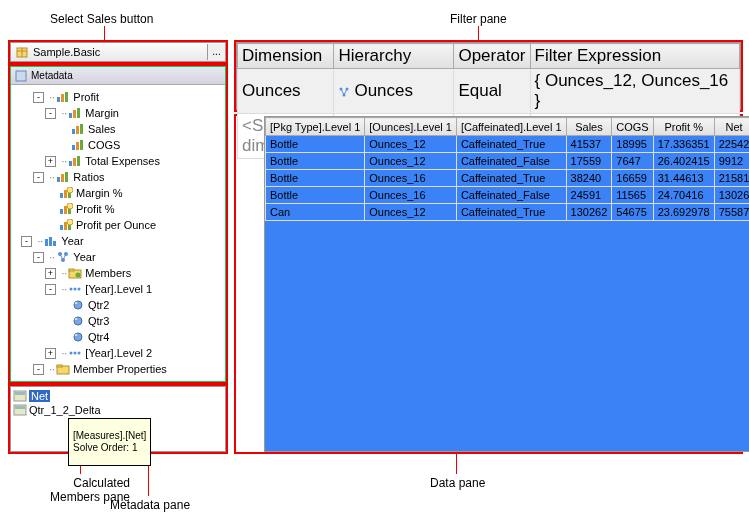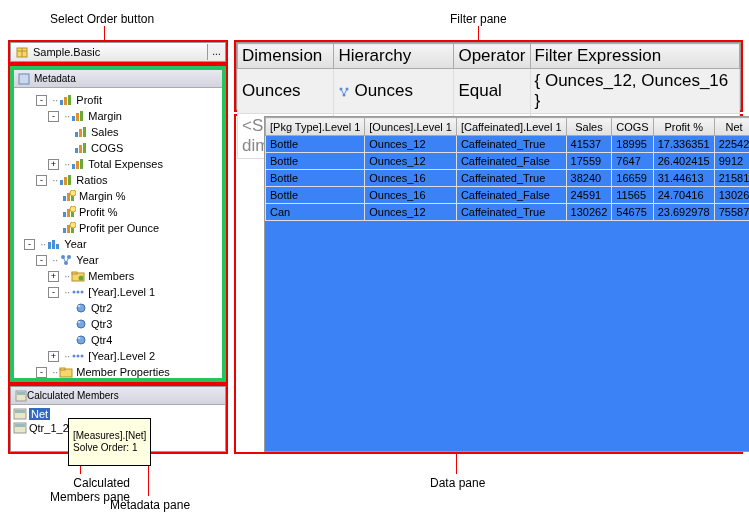--- a/index.html
+++ b/index.html
@@ -7,21 +7,21 @@
 .annotation { position: absolute; font-size: 12px; color: #000; }
 .red-box { border: 2px solid #e00; position: absolute; }
 .red-line { background: #e00; position: absolute; }
 
 
 .cube-bar { position: absolute; left: 10px; top: 42px; width: 216px; height: 20px; background: linear-gradient(#fdfdfd,#e8e8e8); border: 1px solid #999; display: flex; align-items: center; }
 .cube-bar .cube-icon { width: 14px; height: 14px; margin: 0 4px; display: inline-block; }
 .cube-bar .cube-text { flex: 1; }
 .cube-bar .browse-btn { width: 18px; height: 16px; border-left: 1px solid #999; background: #f0f0f0; text-align: center; font-size: 10px; line-height: 16px; cursor: pointer; }
 
-.metadata-pane { position: absolute; left: 10px; top: 66px; width: 216px; height: 316px; border: 4px solid #22c55e; background: #fff; overflow: hidden; }
+.metadata-pane { position: absolute; left: 10px; top: 66px; width: 216px; height: 316px; border: 1px solid #22c55e; background: #fff; overflow: hidden; }
 .metadata-header { background: linear-gradient(#e8e8f0,#d4d4e0); height: 18px; border-bottom: 1px solid #aaa; display: flex; align-items: center; padding: 0 4px; font-size: 10px; }
 .metadata-header .hicon { width: 12px; height: 12px; margin-right: 4px; }
 
 .tree { padding: 4px 2px; overflow: auto; height: 296px; font-size: 11px; }
 .tree-node { display: flex; align-items: center; height: 16px; white-space: nowrap; }
 .tree-node .expander { width: 11px; height: 11px; border: 1px solid #888; background: #fff; text-align: center; line-height: 8px; font-size: 9px; margin-right: 3px; cursor: pointer; flex-shrink: 0; }
 .tree-node .expander.empty { border: none; background: transparent; }
 .tree-node .dots { color: #888; margin: 0 2px; letter-spacing: -1px; }
 .tree-node .nicon { width: 14px; height: 12px; margin-right: 3px; flex-shrink: 0; }
 .pad1 { padding-left: 8px; }
@@ -49,21 +49,21 @@
 .data-grid { width: 100%; border-collapse: collapse; font-size: 11px; }
 .data-grid th { background: linear-gradient(#f4f4f4,#e0e0e0); border: 1px solid #aaa; padding: 2px 4px; font-weight: normal; height: 18px; white-space: nowrap; }
 .data-grid td { border: 1px solid #ddd; padding: 2px 4px; height: 16px; white-space: nowrap; }
 
 
 svg { display: block; }
 </style>
 </head>
 <body>
 
-<div class="annotation" style="left:50px;top:12px;">Select Order button</div>
+<div class="annotation" style="left:50px;top:12px;">Select Sales button</div>
 <div class="annotation" style="left:450px;top:12px;">Filter pane</div>
 <div class="annotation" style="left:430px;top:476px;">Data pane</div>
 <div class="annotation" style="left:50px;top:476px;white-space:pre;text-align:right;">Calculated
 Members pane</div>
 <div class="annotation" style="left:110px;top:498px;">Metadata pane</div>
 
 <div class="red-line" style="left:104px;top:26px;width:1px;height:16px;"></div>
 <div class="red-line" style="left:478px;top:26px;width:1px;height:16px;"></div>
 <div class="red-line" style="left:456px;top:454px;width:1px;height:20px;"></div>
 <div class="red-line" style="left:80px;top:454px;width:1px;height:20px;"></div>
@@ -304,29 +304,20 @@
             <rect x="1" y="3" width="12" height="8" fill="#f7d66b" stroke="#b8912b"></rect>
             <rect x="1" y="2" width="5" height="2" fill="#f7d66b" stroke="#b8912b"></rect>
           </svg>
         </span>
         <span>Member Properties</span>
       </div>
     </div>
 </div>
 
 <div class="calc-pane">
-  <div class="calc-header">
-    <span class="hicon">
-      <svg width="12" height="12">
-          <rect x="1" y="1" width="10" height="10" fill="#e8e8c8" stroke="#999"></rect>
-          <rect x="2" y="2" width="8" height="3" fill="#9bb"></rect>
-        </svg>
-    </span>
-    <span>Calculated Members</span>
-  </div>
   <div class="calc-body" id="calc-body">
       <div class="calc-item selected">
         <span class="cicon">
           <svg width="14" height="12">
             <rect x="1" y="1" width="12" height="10" fill="#e8e8c8" stroke="#999"></rect>
             <rect x="2" y="2" width="10" height="3" fill="#9bb"></rect>
           </svg>
         </span>
         <span class="lbl">Net</span>
       </div>

